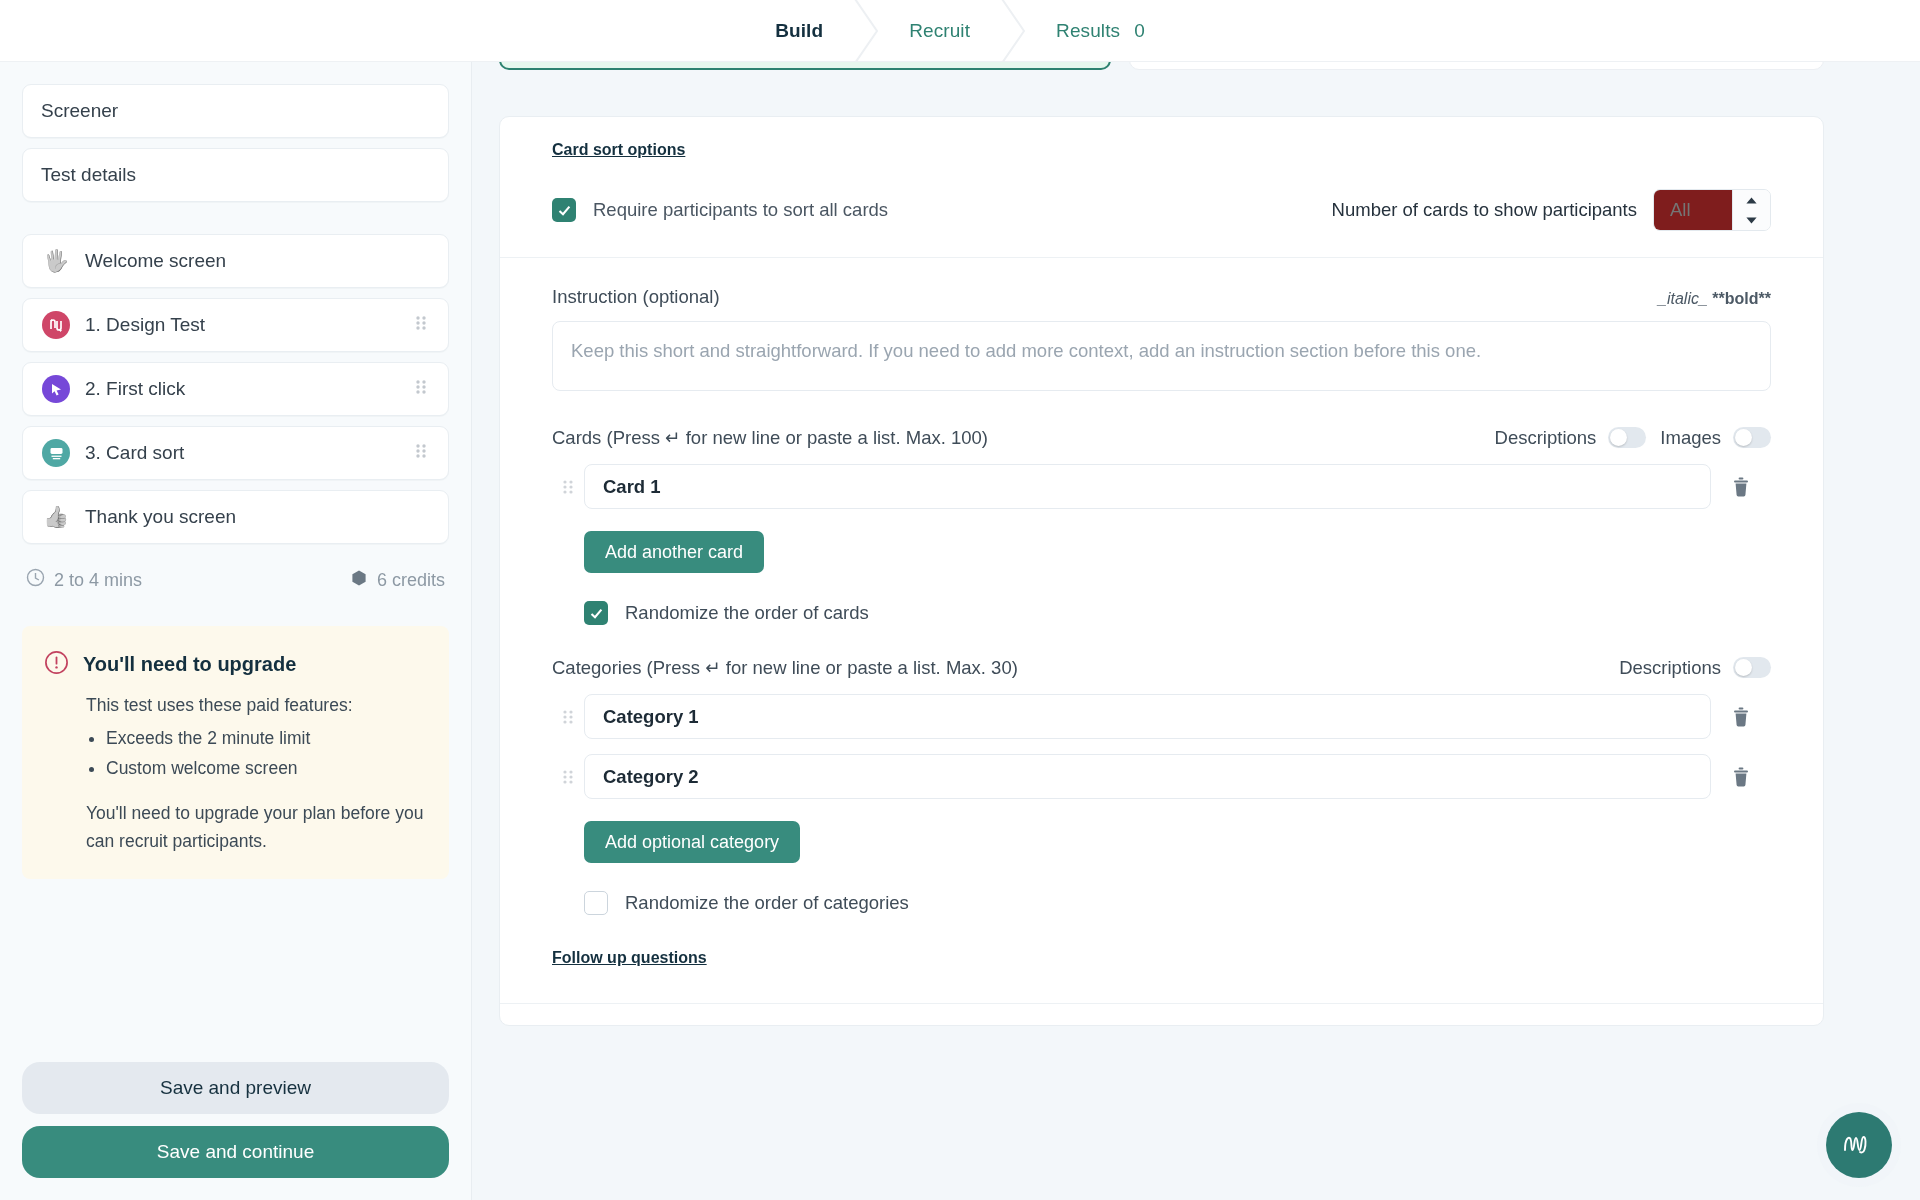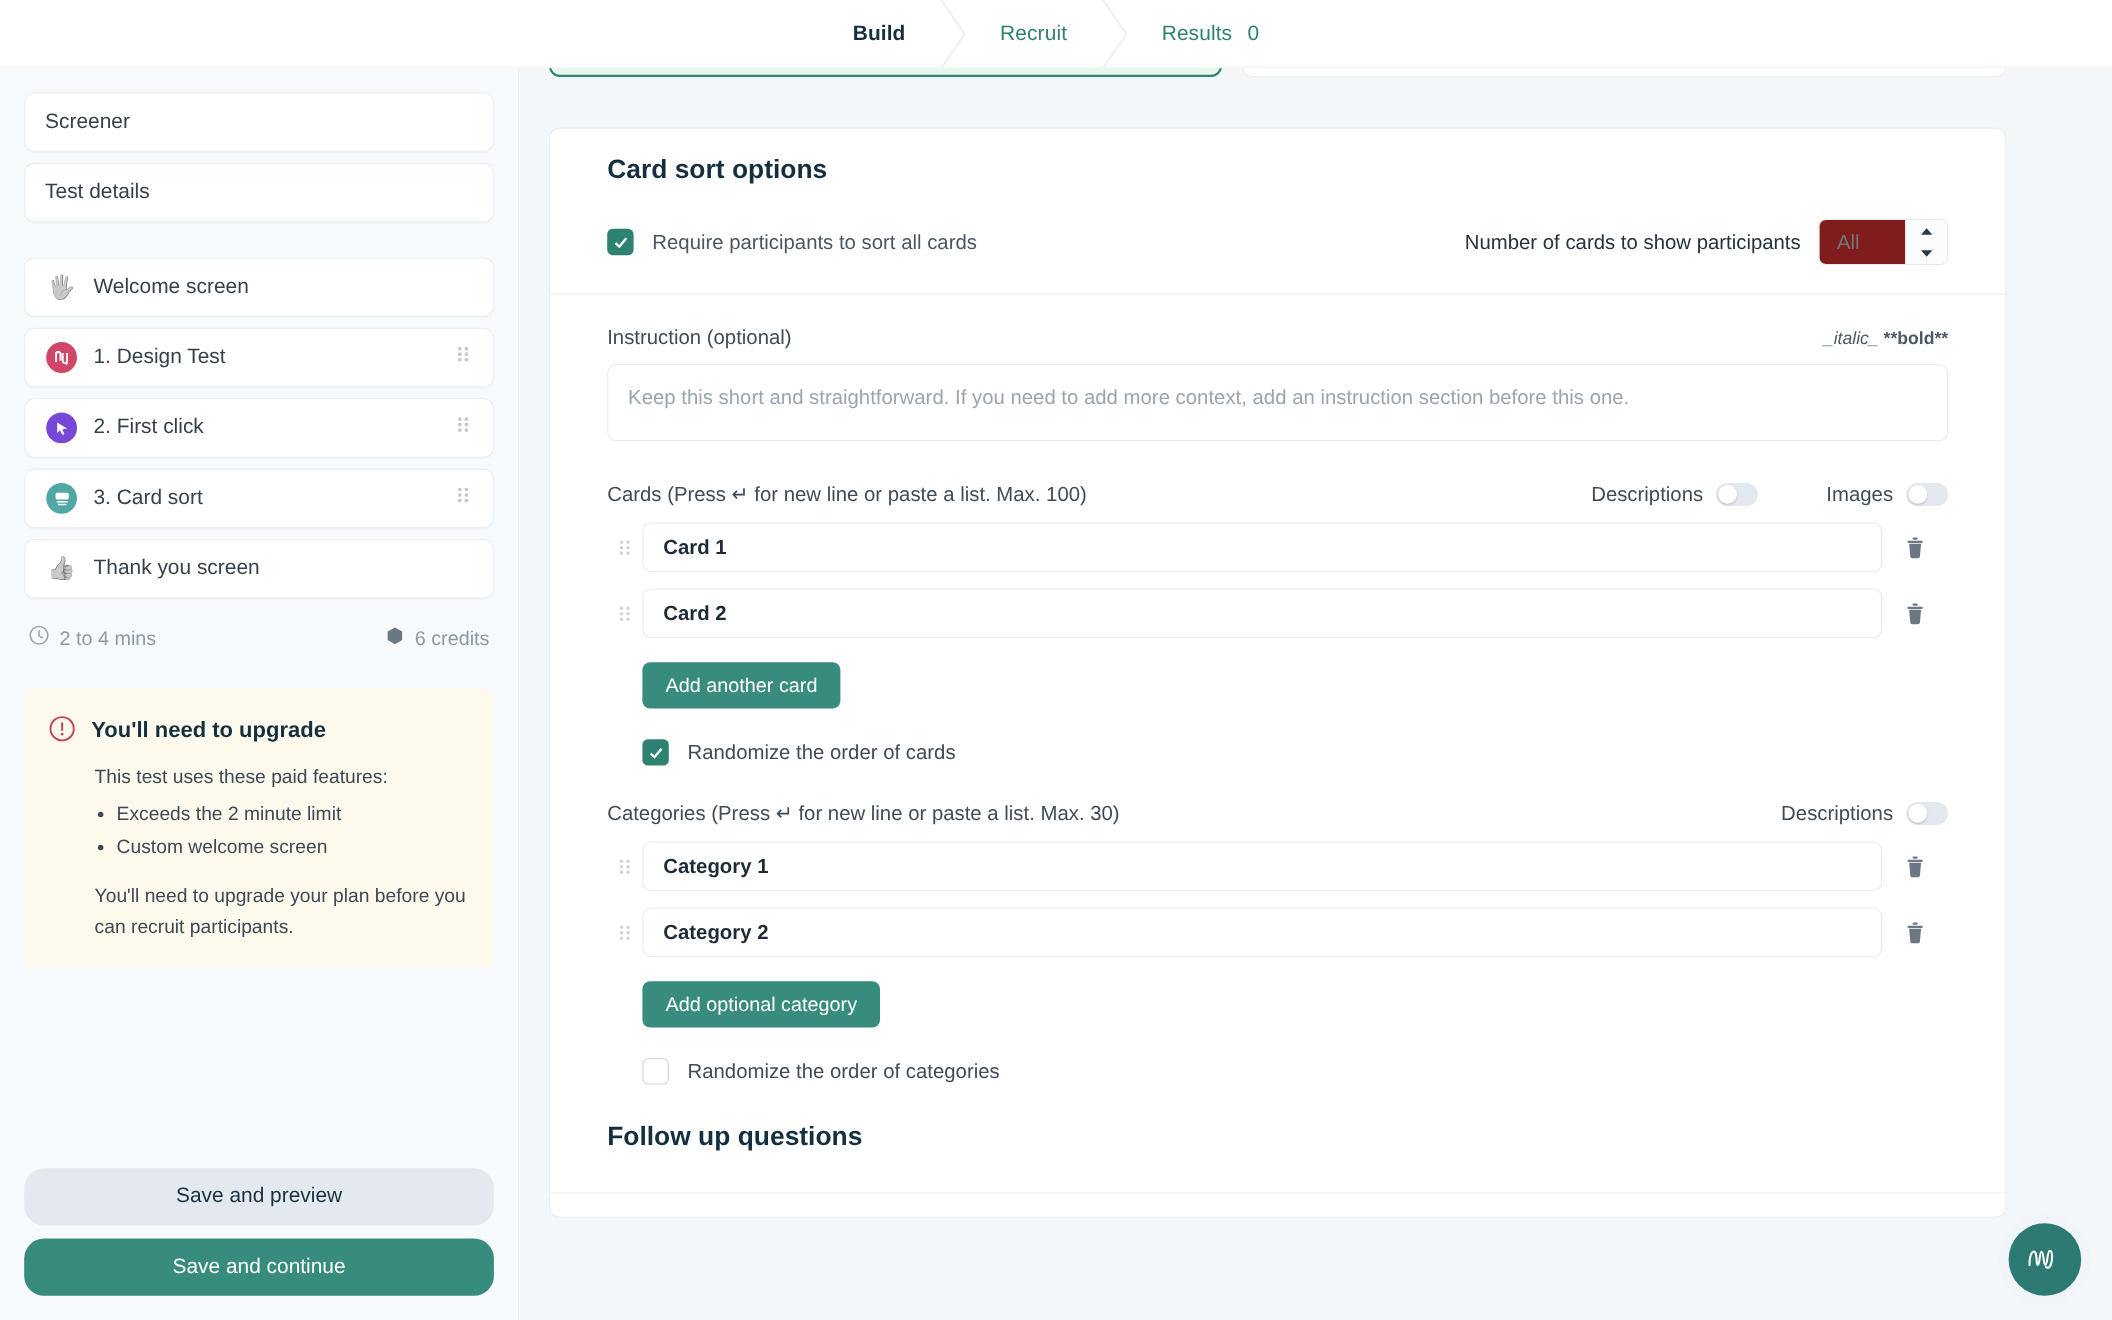--- a/index.html
+++ b/index.html
@@ -101,21 +101,21 @@
     position: absolute; left: 27px; top: 0; width: 1325px;
     background: #fff; border: 1px solid #e9eef2; border-radius: 10px;
   }
   
   .clip-row { position: absolute; left: 27px; top: -36px; width: 1325px; height: 44px; display: flex; gap: 18px; }
   .clip-card { height: 44px; border-radius: 10px; background: #fff; border: 1px solid #eceff3; }
   .clip-card.sel { flex: 0 0 612px; background: #e7f7ee; border: 2px solid #2e8270; }
   .clip-card.plain { flex: 1; }
   .pad { padding-left: 52px; padding-right: 52px; }
 
-  .h-sub { font-size: 24px; font-weight: bold; color: #14303f; }
+  .h-sub { font-size: 16px; font-weight: bold; color: #14303f; text-decoration: underline; }
 
   .cs-options { padding-top: 24px; padding-bottom: 26px; border-bottom: 1px solid #edf1f4; }
   .opt-row { display: flex; align-items: center; margin-top: 30px; }
   .opt-left { display: flex; align-items: center; gap: 17px; }
   .opt-right { margin-left: auto; display: flex; align-items: center; gap: 16px; }
   .opt-label { font-size: 18.5px; color: #4a5662; }
   .opt-label-dark { font-size: 18.5px; color: #26323d; }
 
   .cbx {
     width: 24px; height: 24px; border-radius: 5px; flex: none;
@@ -150,21 +150,21 @@
     margin-top: 13px; width: 100%; height: 70px; resize: none;
     border: 1px solid #e6ebf0; border-radius: 8px; padding: 16px 18px;
     font-size: 18.5px; font-family: inherit; color: #3f4c58; outline: none;
     line-height: 26px;
   }
   textarea.ta::placeholder { color: #9aa5b0; }
 
   .grp { margin-top: 32px; }
   .grp-head { display: flex; align-items: center; }
   .grp-head .tgls { margin-left: auto; display: flex; align-items: center; gap: 14px; }
-  .tgl-wrap { display: flex; align-items: center; gap: 12px; margin-left: 48px; }
+  .tgl-wrap { display: flex; gap: 12px; }
   .tgl-lbl { font-size: 18.5px; color: #3f4c58; }
   .toggle {
     width: 38px; height: 21px; border-radius: 11px; background: #e2e8ee;
     position: relative; cursor: pointer; flex: none;
   }
   .toggle .knob {
     position: absolute; left: 2px; top: 2px; width: 17px; height: 17px;
     border-radius: 50%; background: #fff; box-shadow: 0 1px 2px rgba(0,0,0,.18);
   }
 
@@ -448,40 +448,20 @@
           <input class="txt-field" value="Card 1" style="">
           <span class="trash">
             <svg width="20" height="22" viewBox="0 0 20 22" fill="#6b7884">
                 <rect x="3" y="4.6" width="14" height="2" rx="1"></rect>
                 <rect x="7.6" y="1.6" width="4.8" height="2" rx="1"></rect>
                 <path d="M4.6 7.4 h10.8 l-1 11.6 a1.6 1.6 0 0 1 -1.6 1.4 h-5.6 a1.6 1.6 0 0 1 -1.6 -1.4 Z"></path>
               </svg>
           </span>
         </div>
 
-        <div class="item-row">
-          <span class="row-grip">
-            <svg width="14" height="18" viewBox="0 0 14 18" fill="#8b96a1">
-                <circle cx="4" cy="4" r="1.6"></circle>
-                <circle cx="10" cy="4" r="1.6"></circle>
-                <circle cx="4" cy="9" r="1.6"></circle>
-                <circle cx="10" cy="9" r="1.6"></circle>
-                <circle cx="4" cy="14" r="1.6"></circle>
-                <circle cx="10" cy="14" r="1.6"></circle>
-              </svg>
-          </span>
-          <input class="txt-field" value="Card 2" style="">
-          <span class="trash">
-            <svg width="20" height="22" viewBox="0 0 20 22" fill="#6b7884">
-                <rect x="3" y="4.6" width="14" height="2" rx="1"></rect>
-                <rect x="7.6" y="1.6" width="4.8" height="2" rx="1"></rect>
-                <path d="M4.6 7.4 h10.8 l-1 11.6 a1.6 1.6 0 0 1 -1.6 1.4 h-5.6 a1.6 1.6 0 0 1 -1.6 -1.4 Z"></path>
-              </svg>
-          </span>
-        </div>
 
         <button class="btn-add">Add another card</button>
 
         <div class="rnd-row">
           <span class="cbx on">
             <svg width="15" height="15" viewBox="0 0 15 15">
                 <path d="M2.5 8 L6 11.2 L12.4 3.6" fill="none" stroke="#fff" stroke-width="2.1"></path>
               </svg>
           </span>
           <span class="rnd-lbl">Randomize the order of cards</span>

